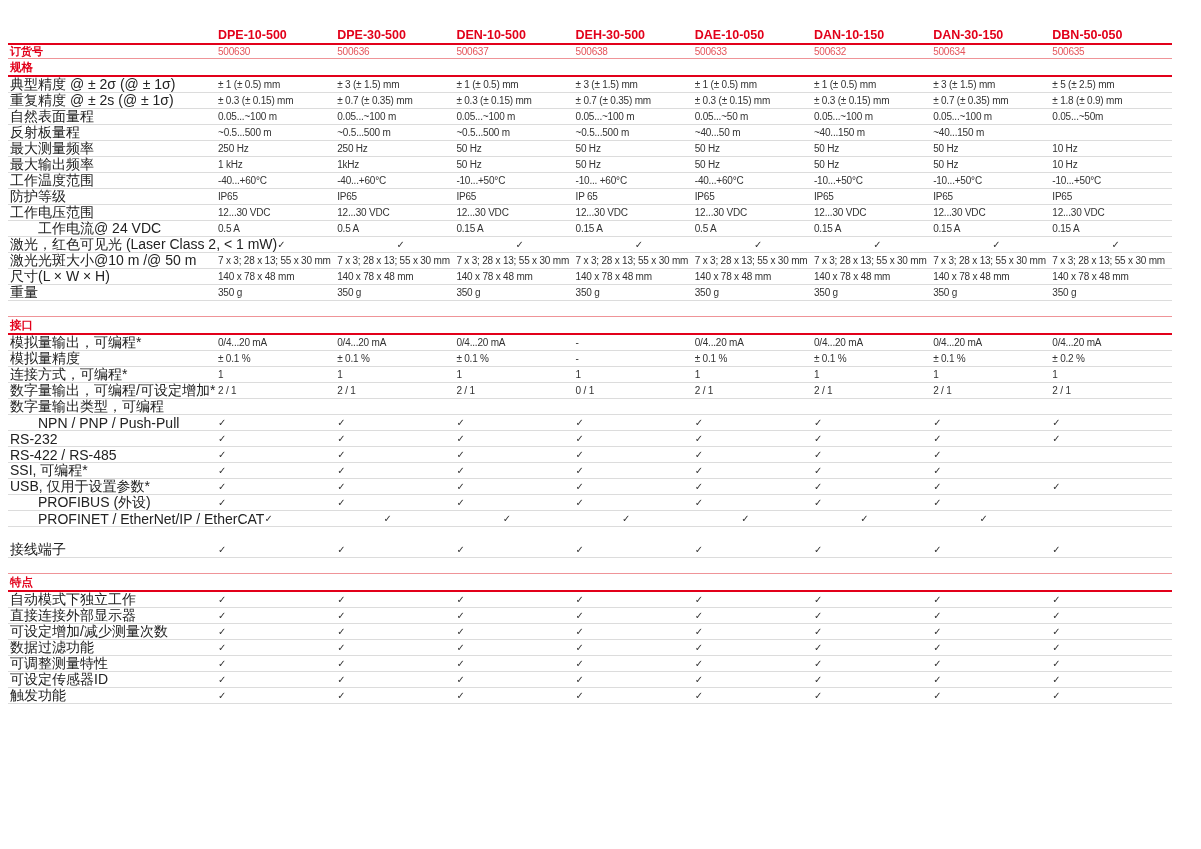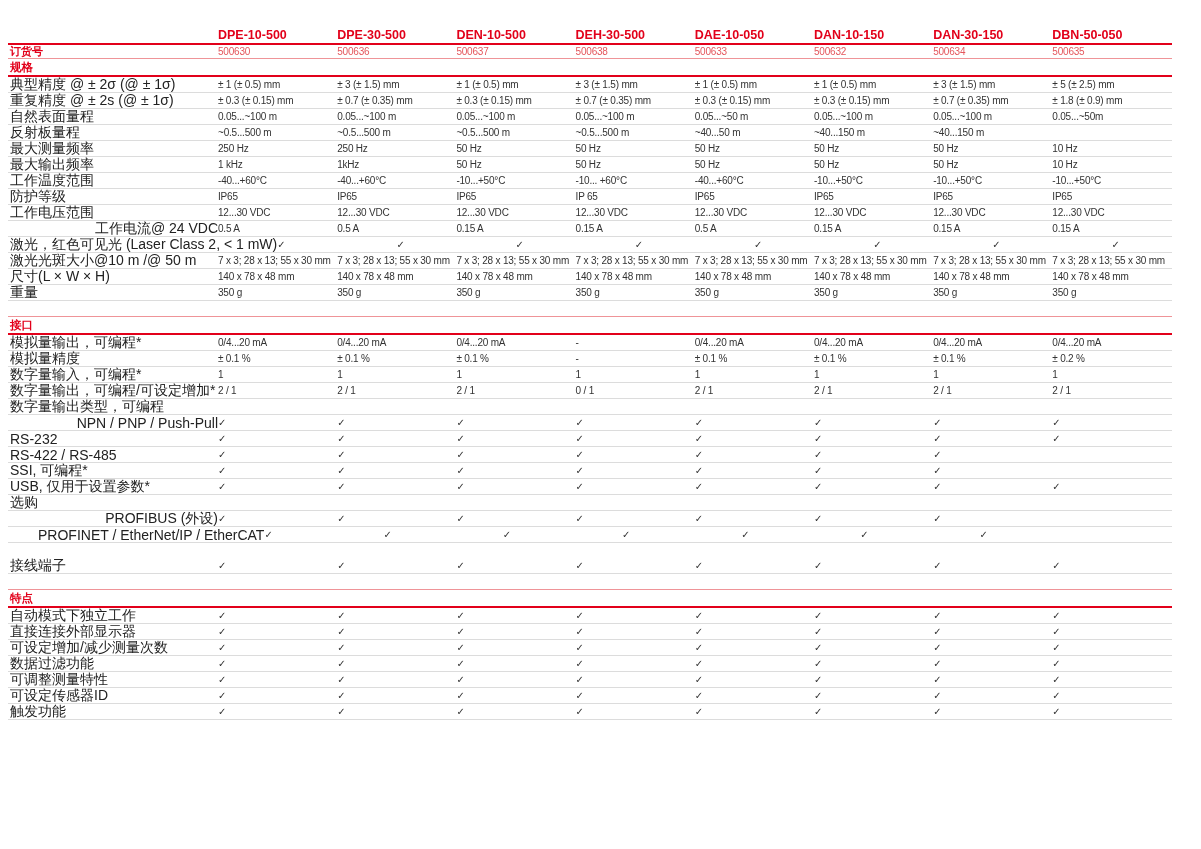--- a/index.html
+++ b/index.html
@@ -6,21 +6,21 @@
   body{
     width:1201px;height:849px;position:relative;overflow:hidden;
     font-family:"Liberation Sans","DejaVu Sans",sans-serif;
     -webkit-font-smoothing:antialiased;
   }
   .spec-table{position:absolute;left:8px;top:27px;width:1164px;}
   .row{display:flex;align-items:center;height:16px;box-sizing:border-box;
        border-bottom:1px solid var(--rowline,#dcdcdc);}
   .label{flex:0 0 210px;font-size:14px;color:#222;white-space:nowrap;
          box-sizing:border-box;padding-left:2px;overflow:visible;}
-  .label.indent{padding-left:30px;text-align:right;}
+  .label.indent{padding-left:30px;}
   .cell{flex:0 0 119.2px;font-size:10px;color:#333;white-space:nowrap;
         letter-spacing:-0.2px;overflow:visible;}
   .model-row{height:18px;border-bottom:2px solid var(--accent,#e2001a);}
   .model{font-weight:bold;font-size:12.5px;color:var(--accent,#e2001a);letter-spacing:0;}
   .order-row{height:13px;border-bottom:none;}
   .order-label{font-weight:bold;font-size:11px;color:var(--accent,#e2001a);}
   .order-val{font-size:10px;color:var(--ordernum,#e4565c);}
   .section-row{height:19px;border-top:1px solid var(--lightline,#ef9498);
                border-bottom:2px solid var(--accent,#e2001a);}
   .section-title{font-weight:bold;font-size:11.5px;color:var(--accent,#e2001a);font-family:Liberation Serif, serif;}
@@ -229,21 +229,21 @@
       <div class="cell">± 0.1 %</div>
       <div class="cell">± 0.1 %</div>
       <div class="cell">± 0.1 %</div>
       <div class="cell">-</div>
       <div class="cell">± 0.1 %</div>
       <div class="cell">± 0.1 %</div>
       <div class="cell">± 0.1 %</div>
       <div class="cell">± 0.2 %</div>
     </div>
     <div class="row data-row">
-      <div class="label">数字量输入，可编程*</div>
+      <div class="label">连接方式，可编程*</div>
       <div class="cell">1</div>
       <div class="cell">1</div>
       <div class="cell">1</div>
       <div class="cell">1</div>
       <div class="cell">1</div>
       <div class="cell">1</div>
       <div class="cell">1</div>
       <div class="cell">1</div>
     </div>
     <div class="row data-row">
@@ -315,31 +315,20 @@
     <div class="row data-row">
       <div class="label">USB, 仅用于设置参数*</div>
       <div class="cell">✓</div>
       <div class="cell">✓</div>
       <div class="cell">✓</div>
       <div class="cell">✓</div>
       <div class="cell">✓</div>
       <div class="cell">✓</div>
       <div class="cell">✓</div>
       <div class="cell">✓</div>
-    </div>
-    <div class="row data-row">
-      <div class="label">选购</div>
-      <div class="cell"></div>
-      <div class="cell"></div>
-      <div class="cell"></div>
-      <div class="cell"></div>
-      <div class="cell"></div>
-      <div class="cell"></div>
-      <div class="cell"></div>
-      <div class="cell"></div>
     </div>
     <div class="row data-row">
       <div class="label indent">PROFIBUS (外设)</div>
       <div class="cell">✓</div>
       <div class="cell">✓</div>
       <div class="cell">✓</div>
       <div class="cell">✓</div>
       <div class="cell">✓</div>
       <div class="cell">✓</div>
       <div class="cell">✓</div>

